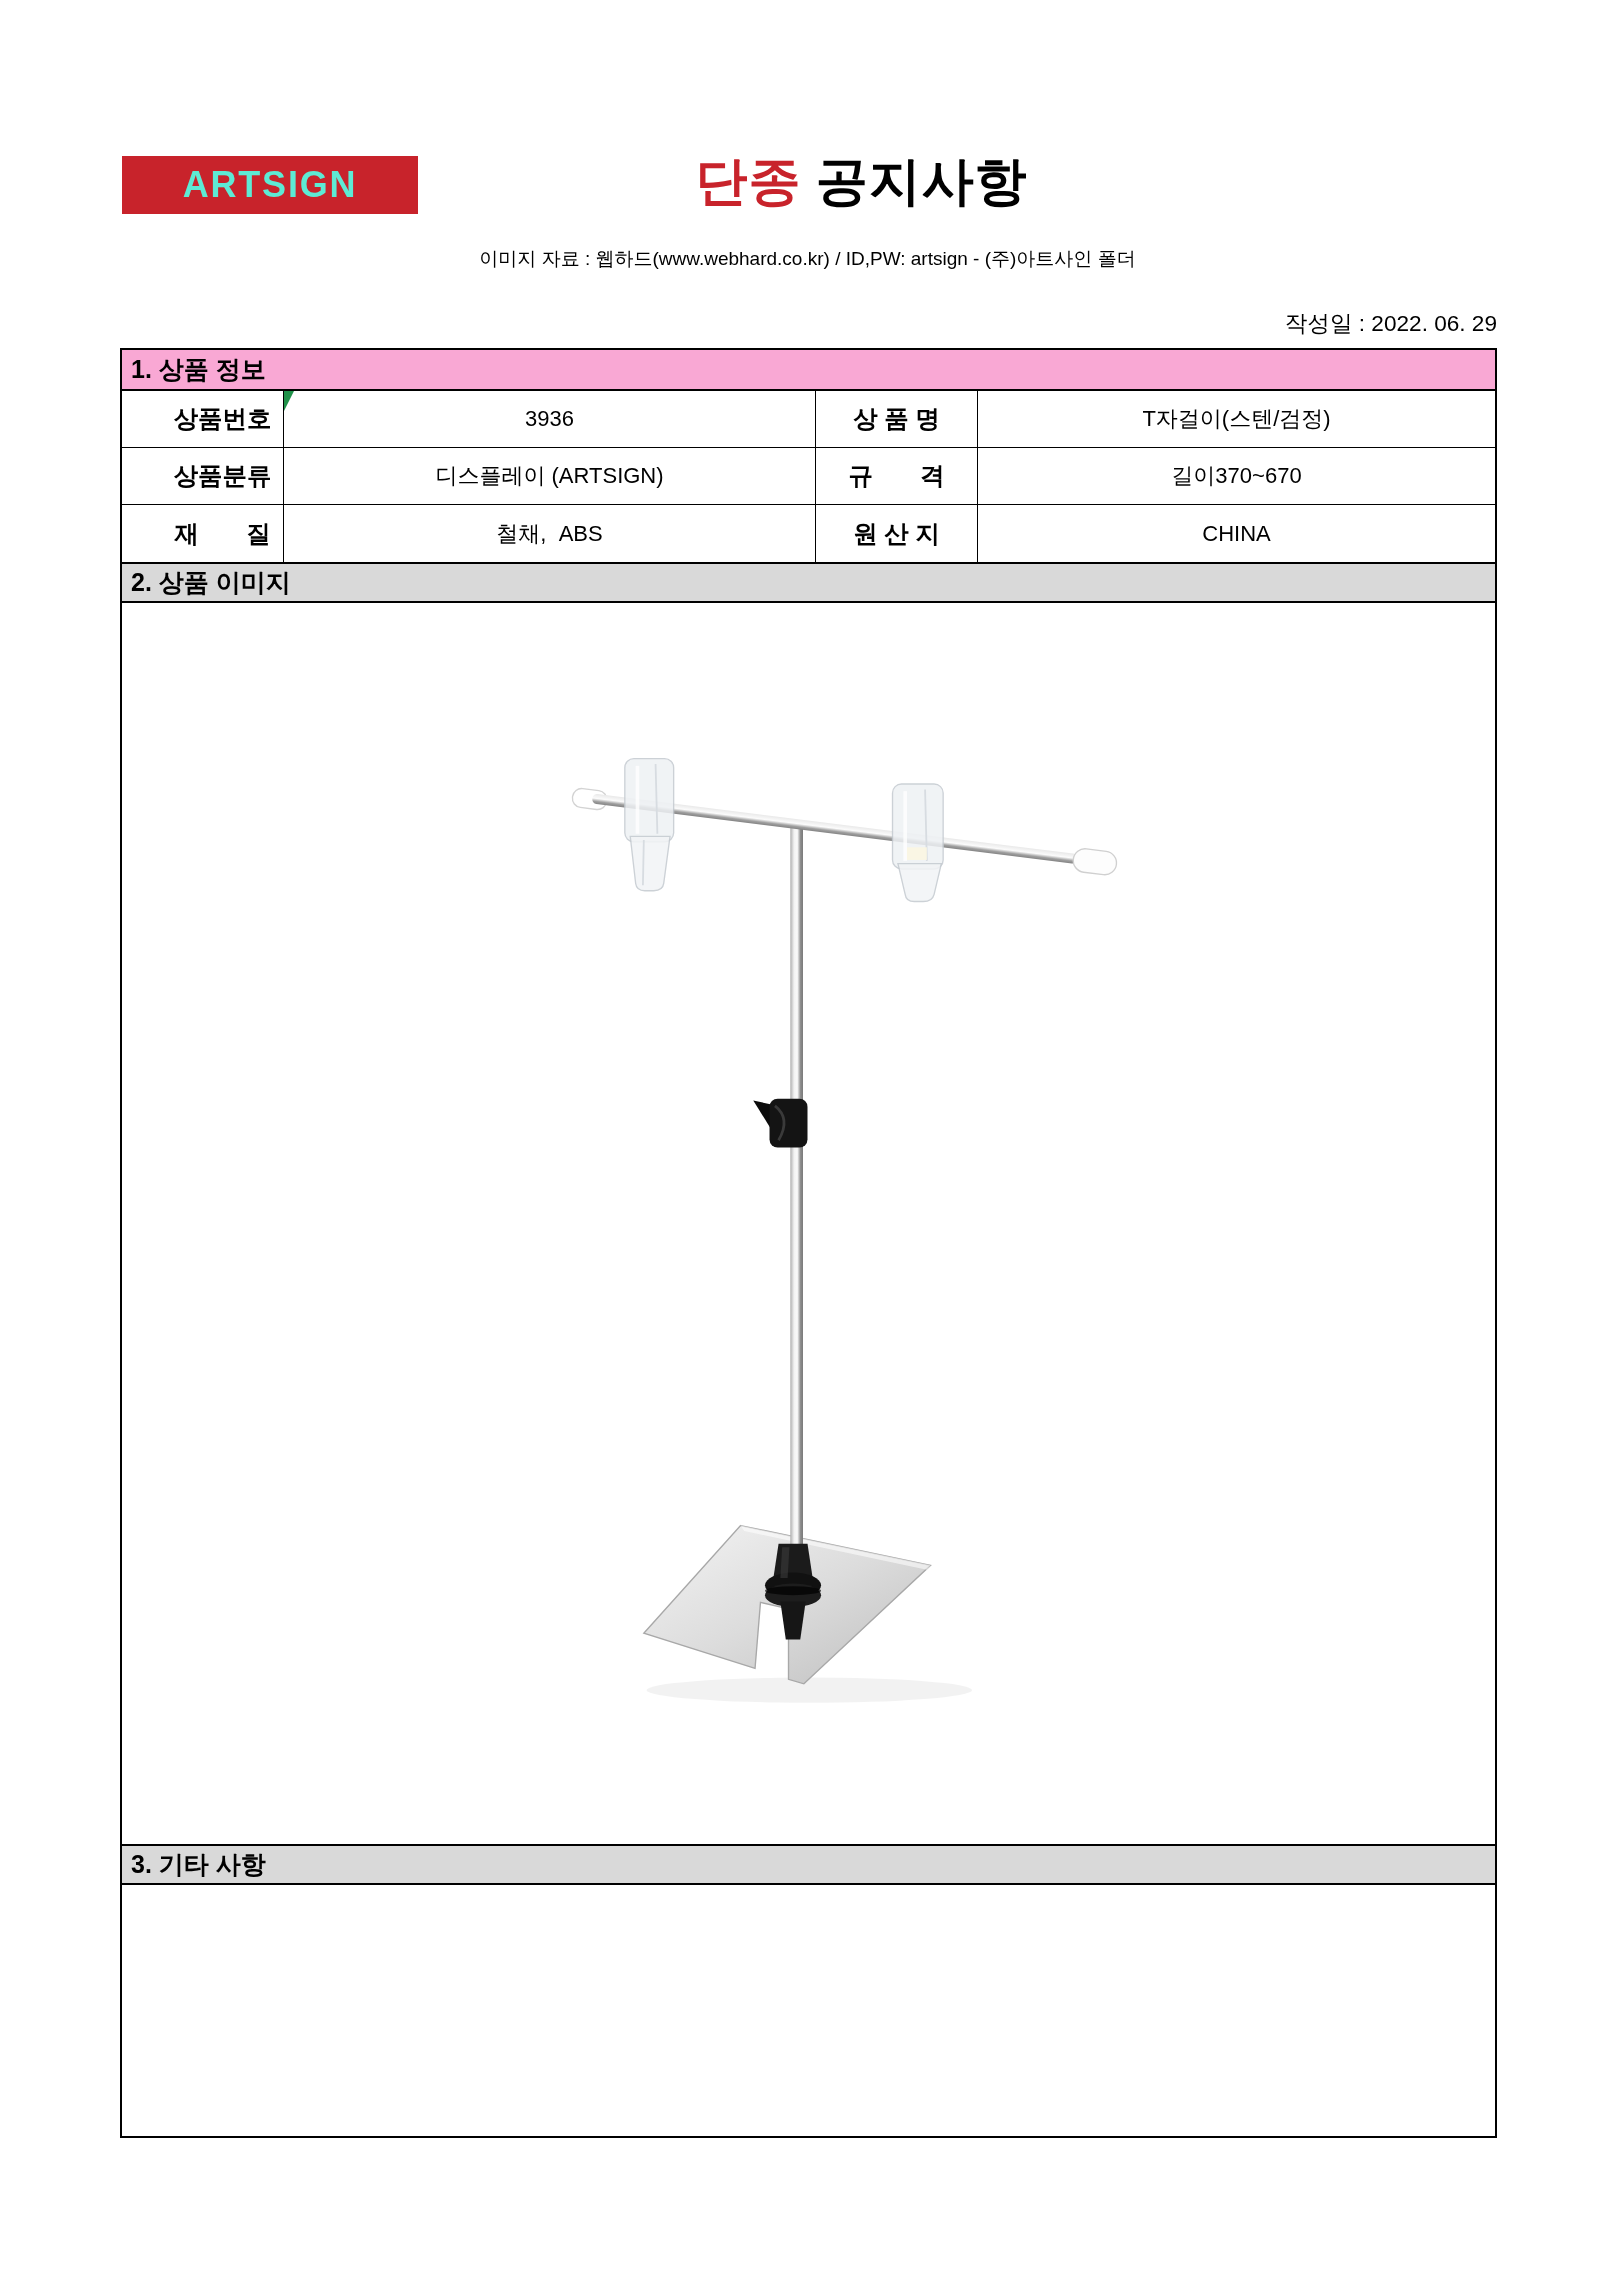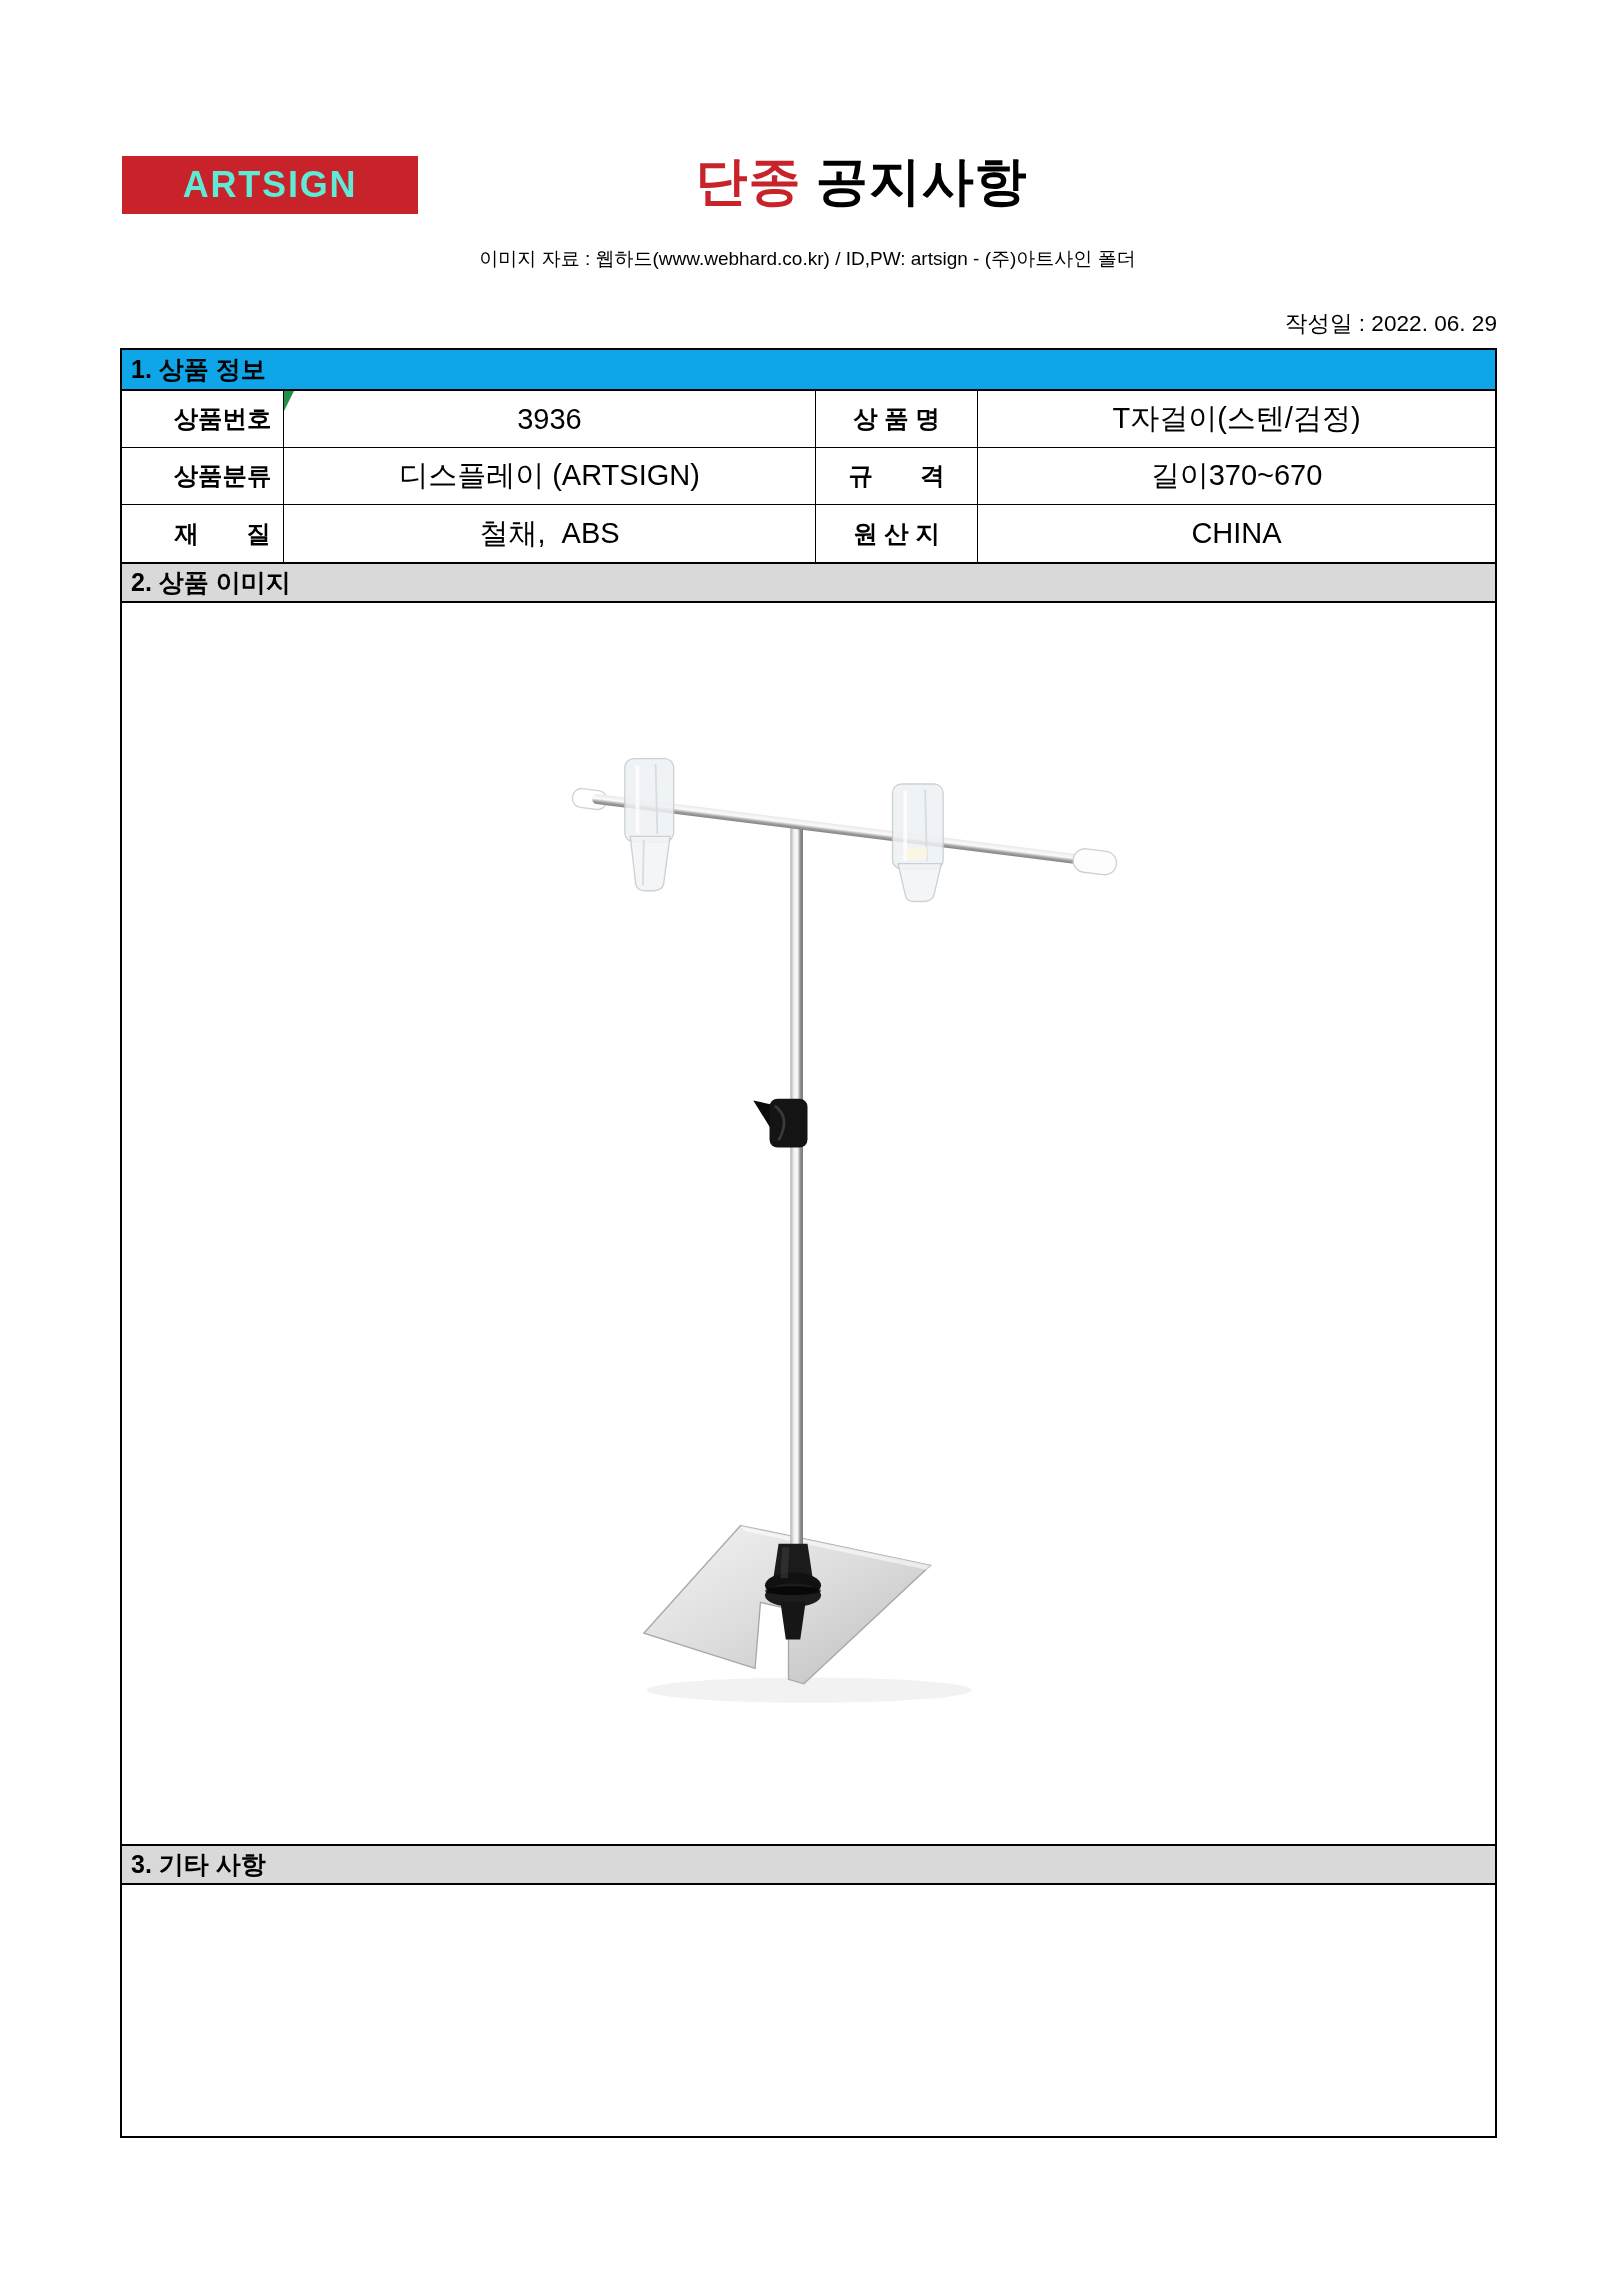--- a/index.html
+++ b/index.html
@@ -23,21 +23,21 @@
        border:2.7px solid #000;box-sizing:border-box;background:#fff;}
   .sec{height:41px;display:flex;align-items:center;padding-left:9px;
        font-weight:bold;font-size:25px;box-sizing:border-box;
        border-bottom:2.7px solid #000;}
   .sec.mid{border-top:2.7px solid #000;}
   .grid-row{display:flex;height:57px;border-bottom:1.8px solid #000;box-sizing:border-box;}
   .grid-row.last{border-bottom:none;}
   .cell{display:flex;align-items:center;justify-content:center;
         box-sizing:border-box;white-space:pre;overflow:hidden;}
   .lab{font-weight:bold;font-size:24.4px;border-right:1.8px solid #000;}
-  .val{font-size:29px;border-right:1.8px solid #000;position:relative;}
+  .val{font-size:22px;border-right:1.8px solid #000;position:relative;}
   .c1{width:162px;padding-left:40px;}
   .c2{width:532px;}
   .c3{width:162px;}
   .c4{flex:1;border-right:none;}
   .corner{position:absolute;top:0;left:0;width:0;height:0;
           border-left:10px solid #1F9149;border-bottom:20px solid transparent;}
   .img-area{height:1241px;position:relative;background:#fff;}
   .img-area svg{position:absolute;left:0;top:0;}
   .etc-area{height:251px;background:#fff;}
 </style>
@@ -53,21 +53,21 @@
   <div class="title">
     <span class="red" style="color:#C8232B;">단종</span><span>공지사항</span>
   </div>
 
   <div class="subtitle">이미지 자료 : 웹하드(www.webhard.co.kr) / ID,PW: artsign - (주)아트사인 폴더</div>
 
   <div class="dateline">작성일 : 2022. 06. 29</div>
 
   <div class="tbl">
 
-    <div class="sec" style="background:#0ea5e9;">1. 상품 정보</div>
+    <div class="sec" style="background:#f9a8d4;">1. 상품 정보</div>
 
     <div class="grid-row">
       <div class="cell lab c1">상품번호</div>
       <div class="cell val c2">
         <span class="corner"></span>
         <span>3936</span>
       </div>
       <div class="cell lab c3">상 품 명</div>
       <div class="cell val c4">
         <span>T자걸이(스텐/검정)</span>

